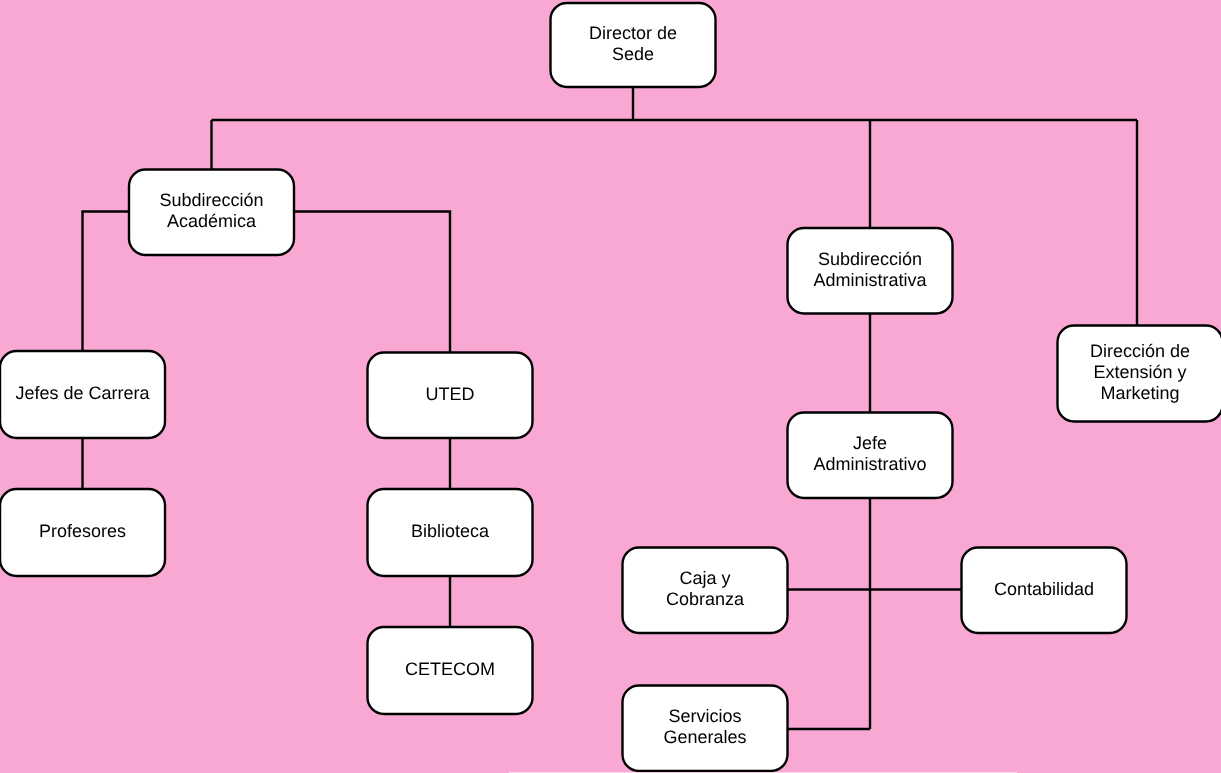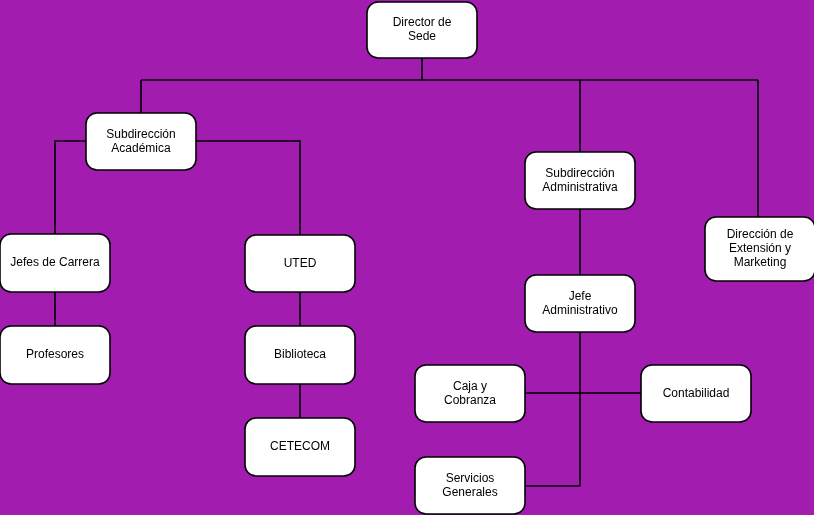--- a/index.html
+++ b/index.html
@@ -4,21 +4,21 @@
 <style>
   html, body {
     margin: 0;
     padding: 0;
     background: #ffffff;
   }
   #canvas {
     position: relative;
     width: 814px;
     height: 515px;
-    background: #a21caf;
+    background: #f9a8d4;
     overflow: hidden;
     font-family: "Liberation Sans", sans-serif;
   }
   #chart-svg {
     position: absolute;
     left: 0;
     top: 0;
     width: 814px;
     height: 515px;
   }

